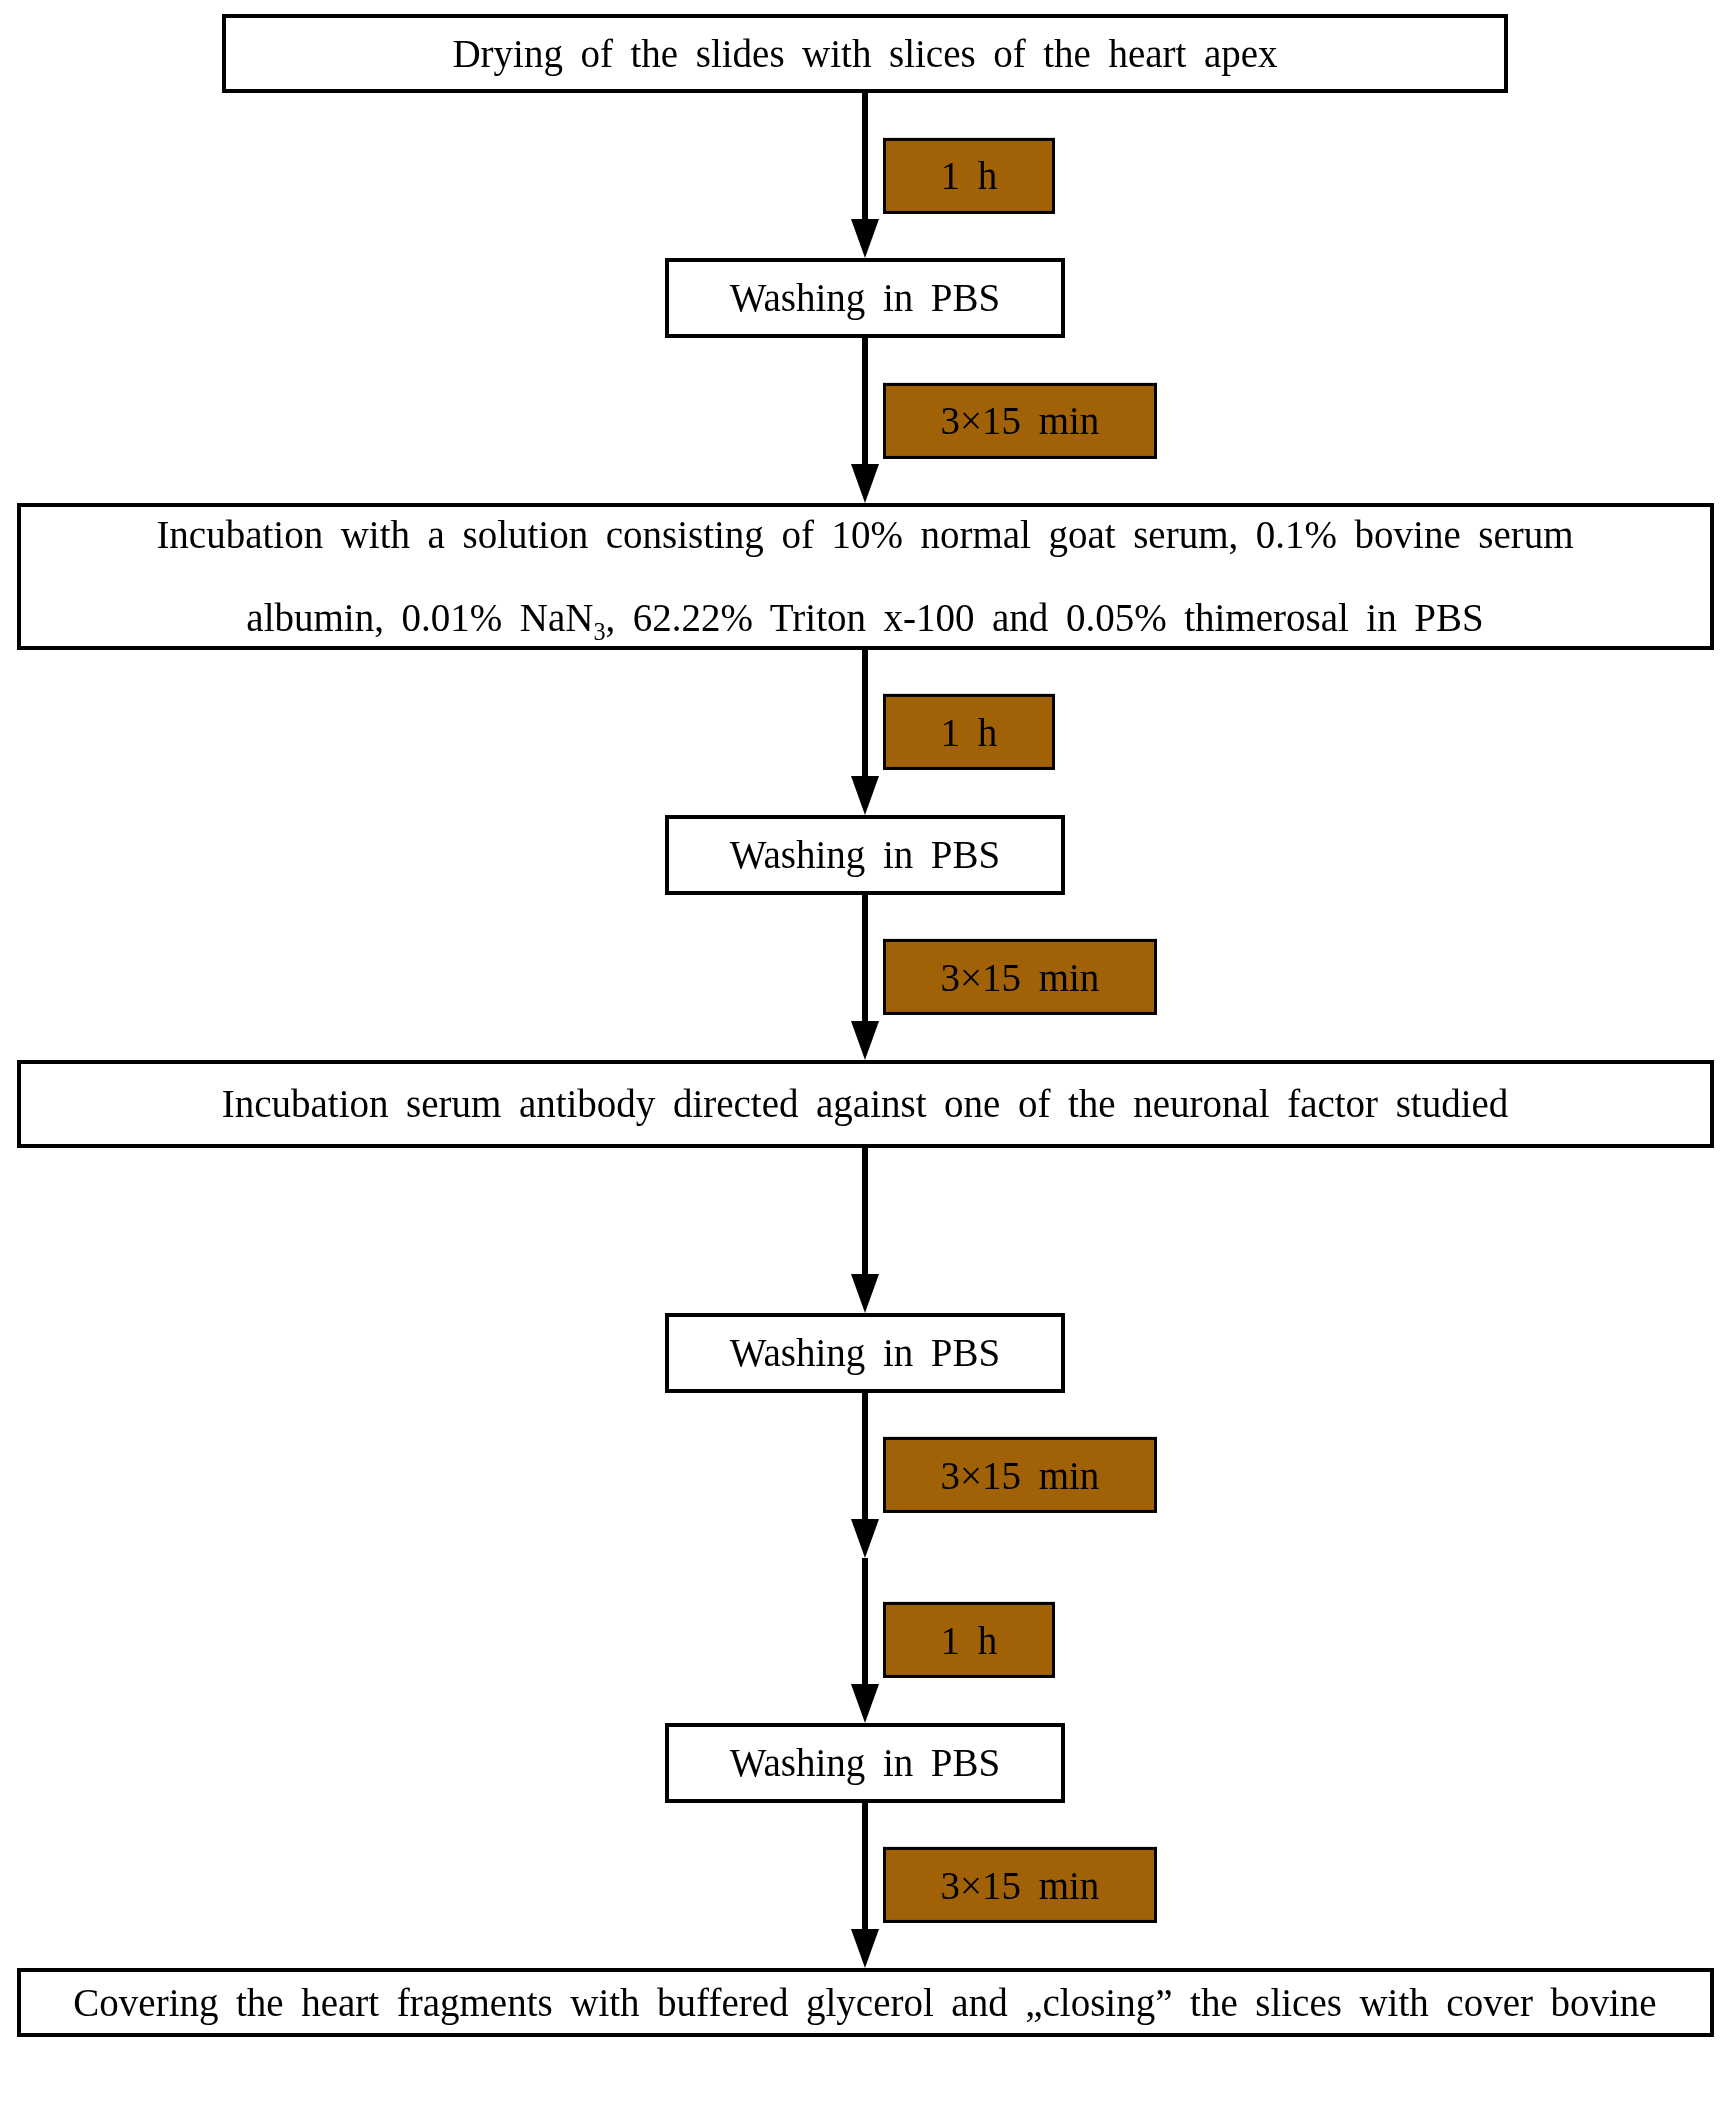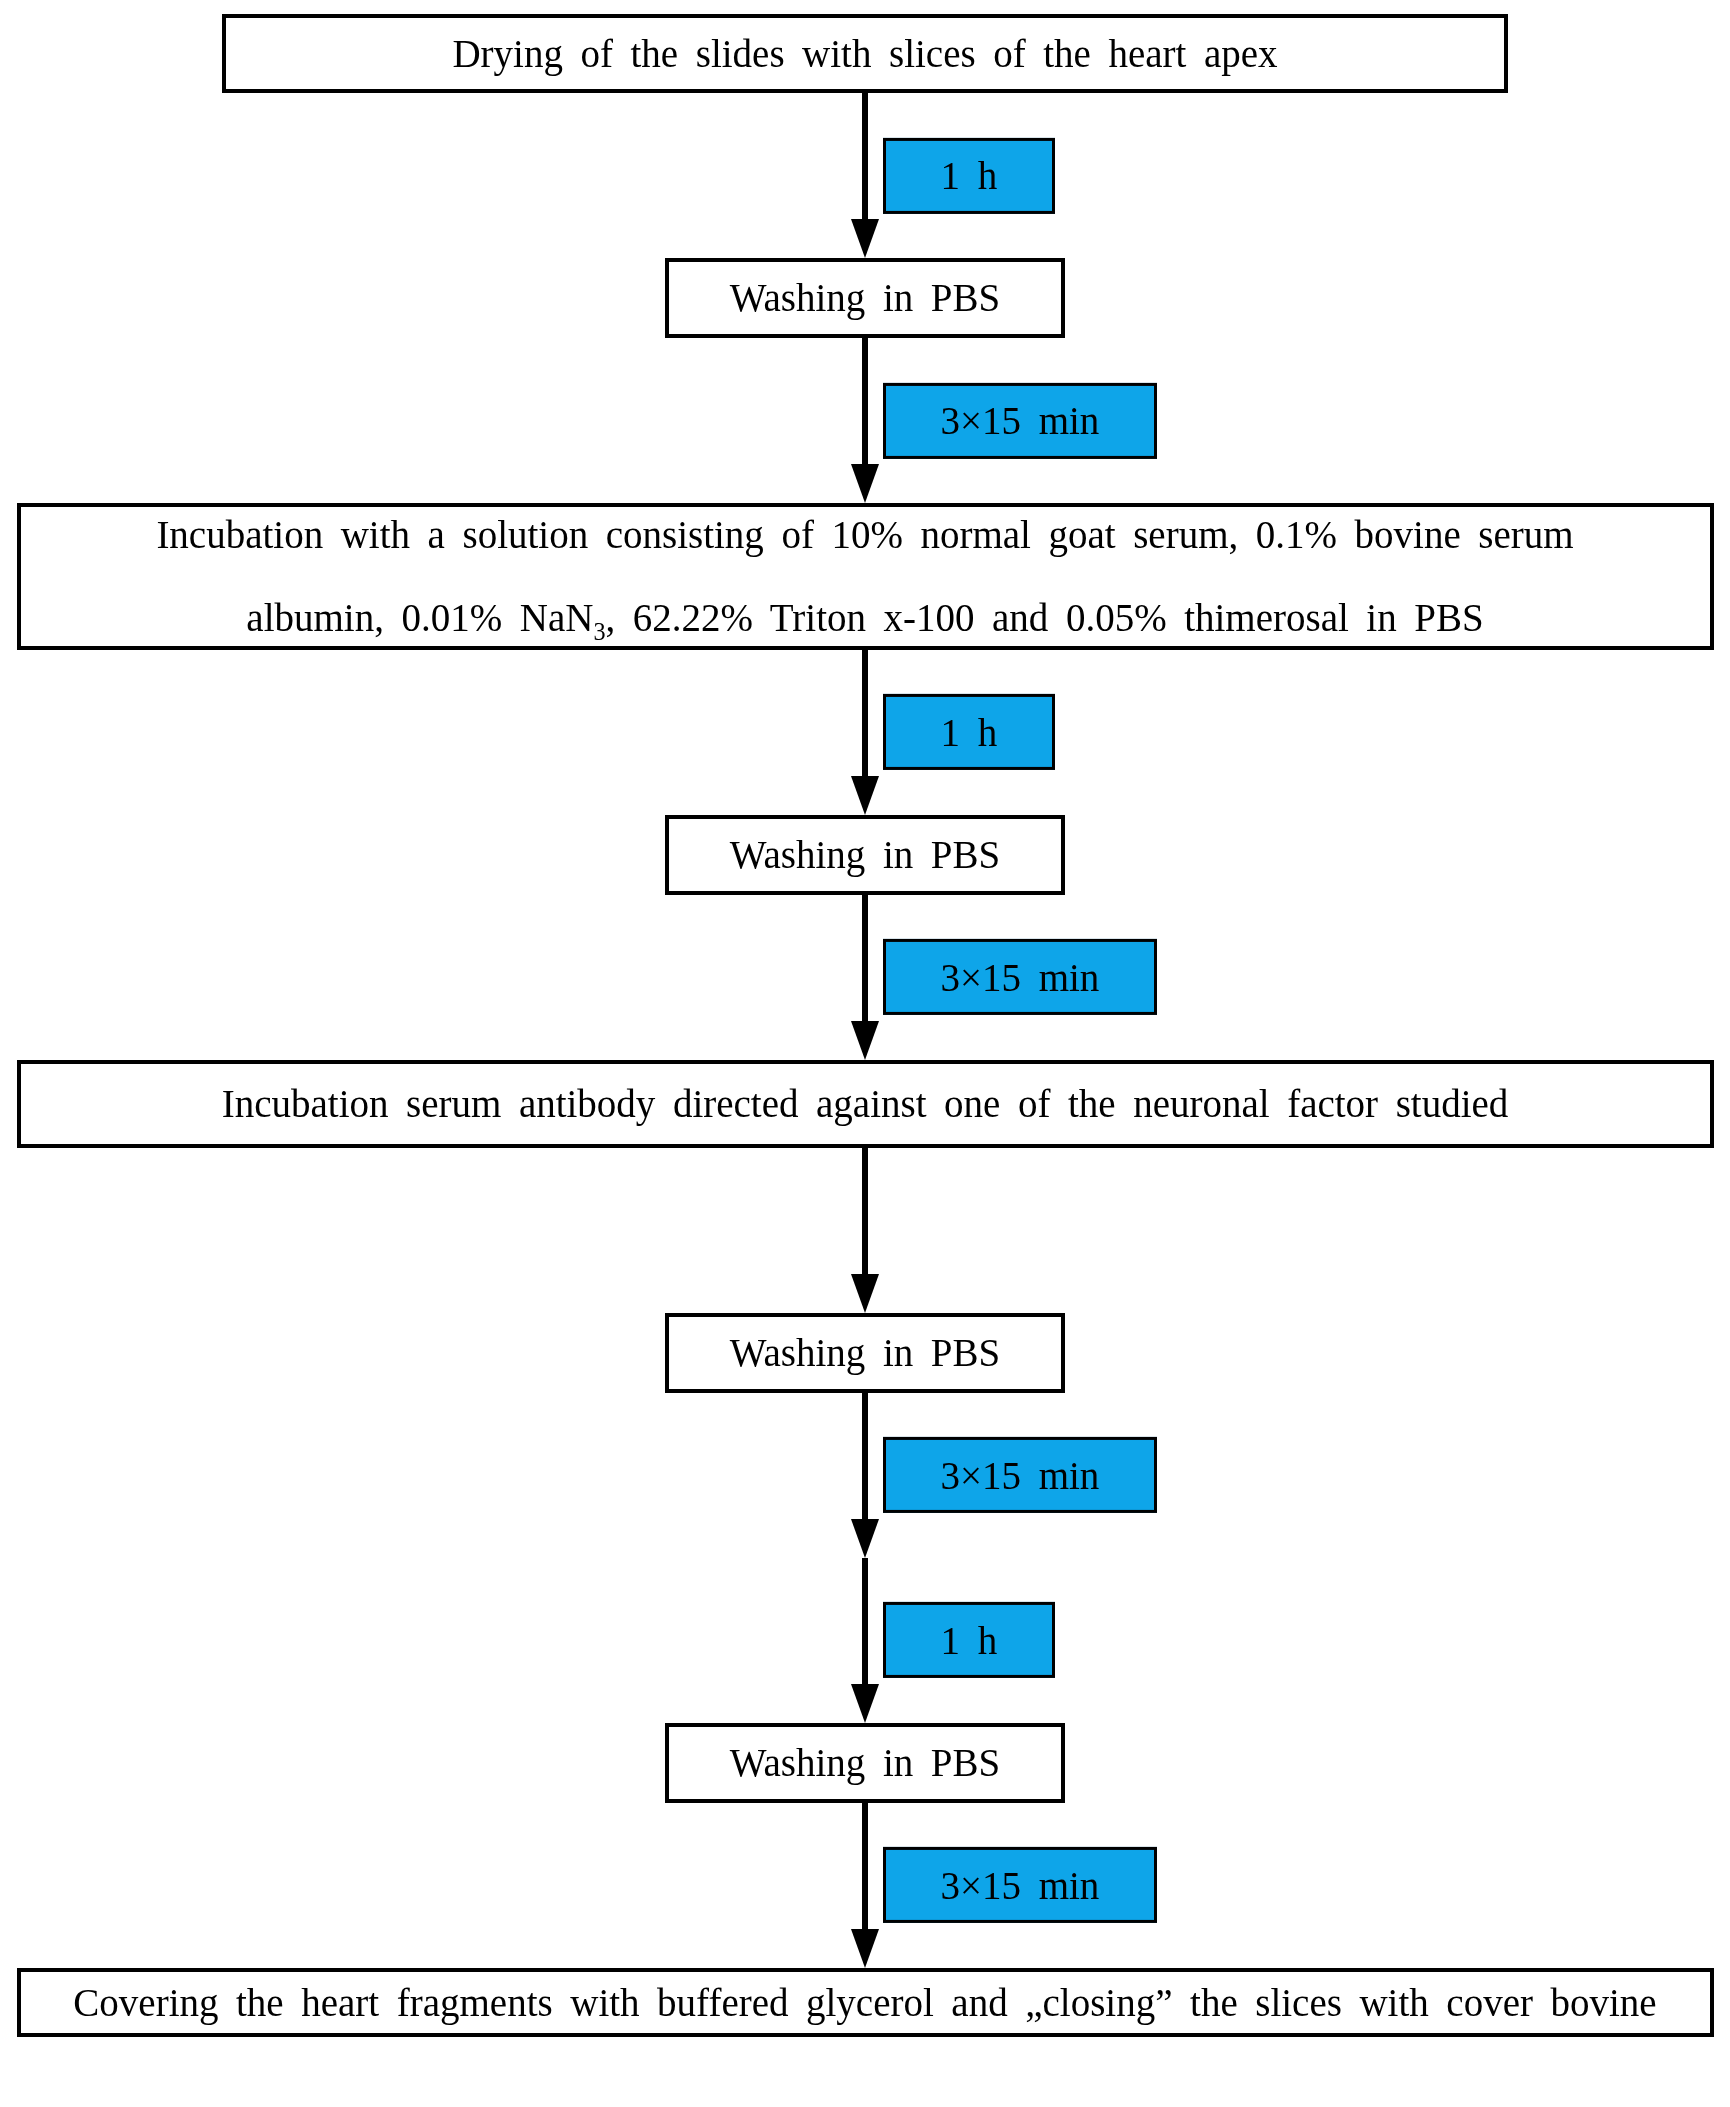--- a/index.html
+++ b/index.html
@@ -60,21 +60,21 @@
     border-right: 14.4px solid transparent;
     border-top: 39px solid #000;
   }
   .tlabel {
     position: absolute;
     left: calc(50% + 17.6px);
     top: 50%;
     transform: translateY(-50%);
     box-sizing: border-box;
     border: 3.7px solid #000;
-    background: #0ea5e9;
+    background: #a16207;
     padding: 7.4px 55px;
     font-size: 39px;
     line-height: 1.42;
     word-spacing: 0.2em;
     white-space: nowrap;
   }
 </style>
 </head>
 <body>
 

